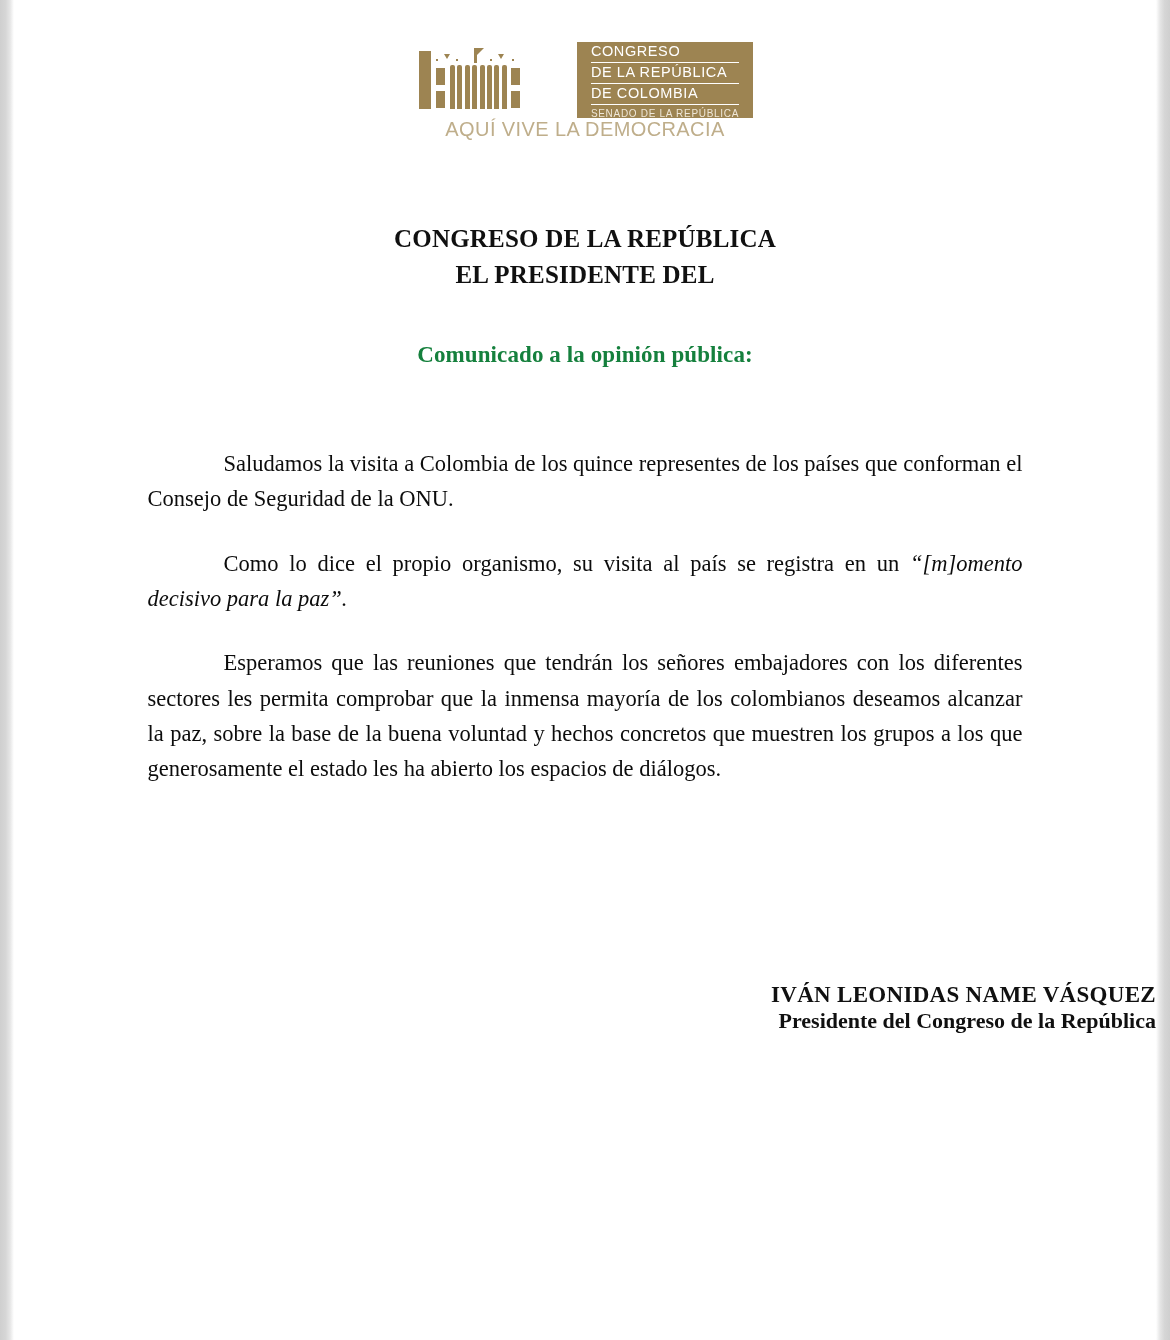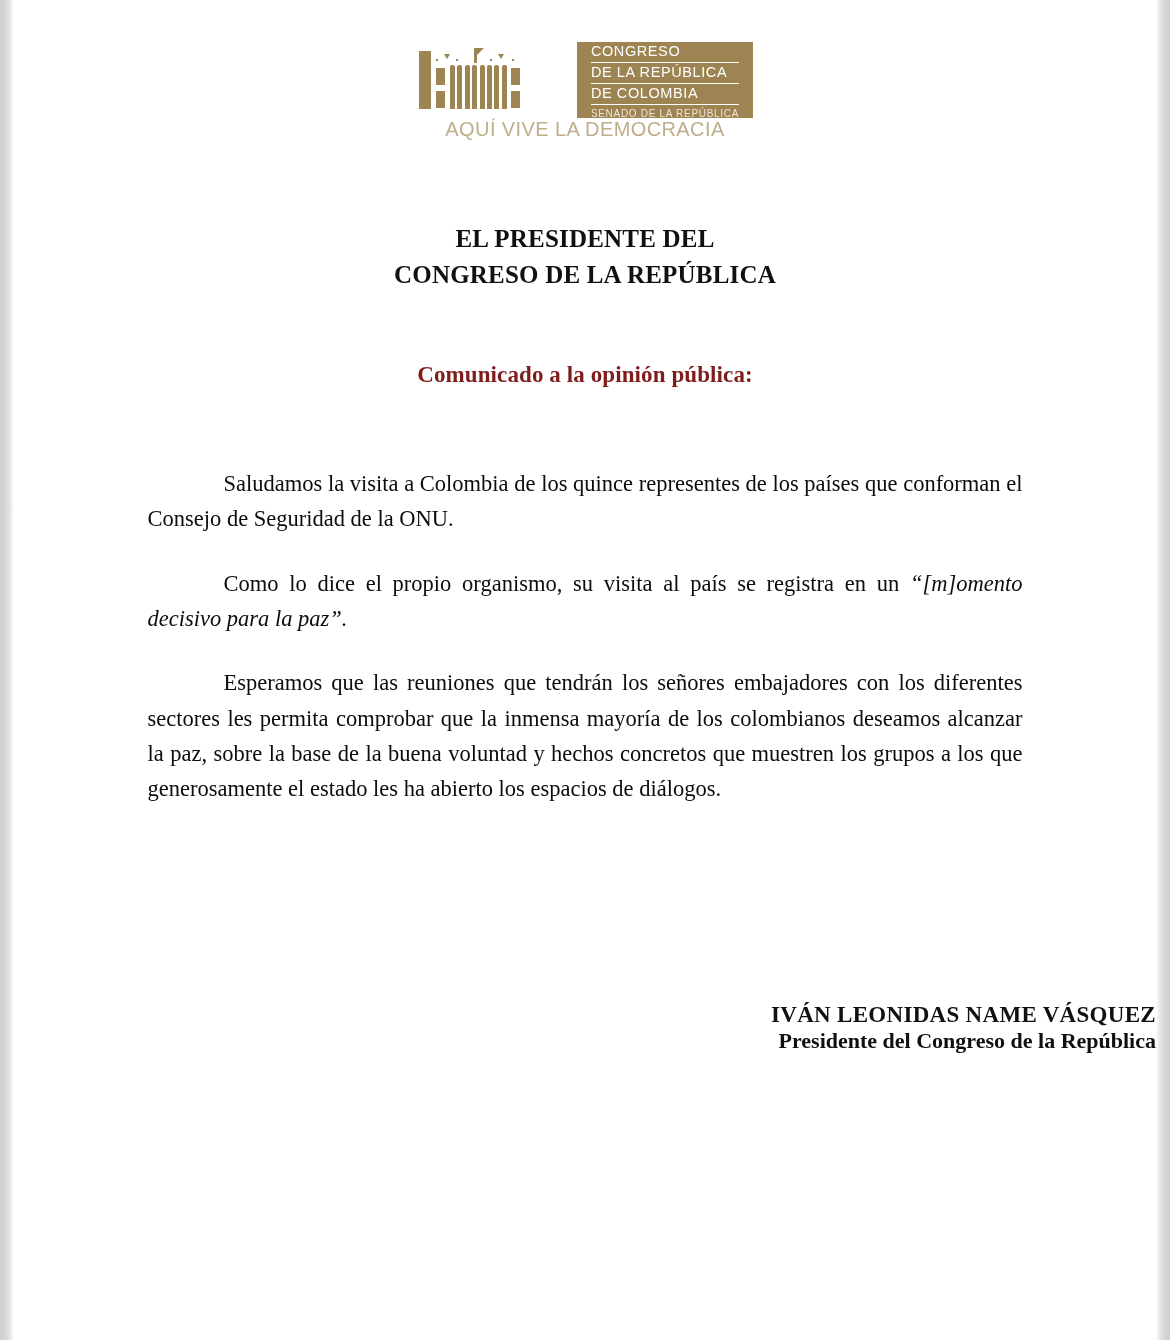--- a/index.html
+++ b/index.html
@@ -180,22 +180,22 @@
     font-size: 25px;
     color: #101010;
     line-height: 1.42;
     letter-spacing: 0.2px;
   }
   .subject-line {
     text-align: center;
     font-family: "Liberation Serif", serif;
     font-weight: bold;
     font-size: 23px;
-    color: #7f1d1d;
-    margin-top: 70px;
+    color: #15803d;
+    margin-top: 50px;
     letter-spacing: 0.1px;
   }
 
   
   .body-block {
     margin: 0 auto;
     width: 875px;
     margin-top: 78px;
   }
   .para {
@@ -273,22 +273,22 @@
         <div class="lp-line">DE LA REPÚBLICA</div>
         <div class="lp-line">DE COLOMBIA</div>
         <div class="lp-sub">SENADO DE LA REPÚBLICA</div>
       </div>
     </div>
 
     <div class="logo-tagline">AQUÍ VIVE LA DEMOCRACIA</div>
   </div>
 
   <div class="title-block">
+    <div class="title-line">CONGRESO DE LA REPÚBLICA</div>
     <div class="title-line">EL PRESIDENTE DEL</div>
-    <div class="title-line">CONGRESO DE LA REPÚBLICA</div>
   </div>
 
   <div class="subject-line">Comunicado a la opinión pública:</div>
 
   <div class="body-block">
     <p class="para">Saludamos la visita a Colombia de los quince representes de los países que conforman el  Consejo de Seguridad de la ONU.</p>
     <p class="para"><span>Como lo dice el propio organismo, su visita al país se registra en un </span><span class="it">“[m]omento decisivo para la paz”.</span></p>
     <p class="para">Esperamos que las reuniones que tendrán los señores embajadores con los diferentes sectores les permita comprobar que la inmensa mayoría de los colombianos deseamos alcanzar la paz, sobre la base de la buena voluntad y hechos concretos que muestren los grupos a los que generosamente el estado les ha abierto los espacios de diálogos.</p>
   </div>
 

